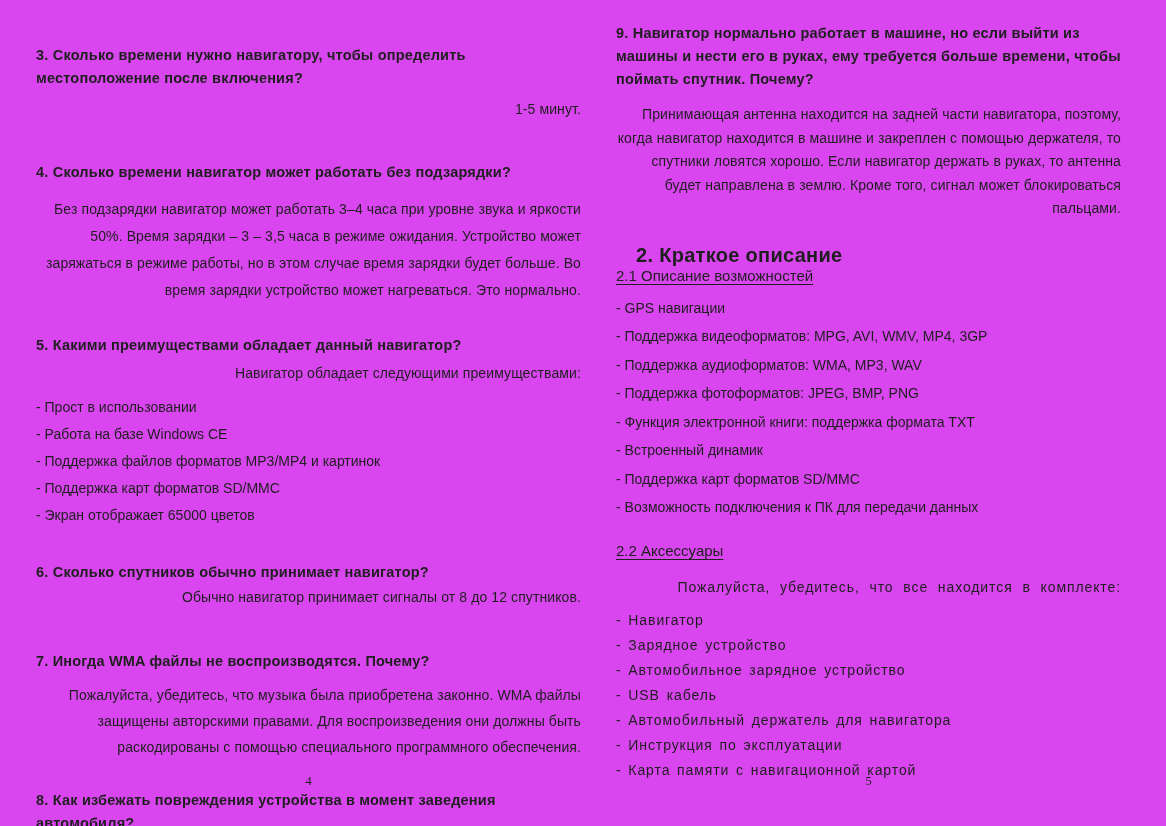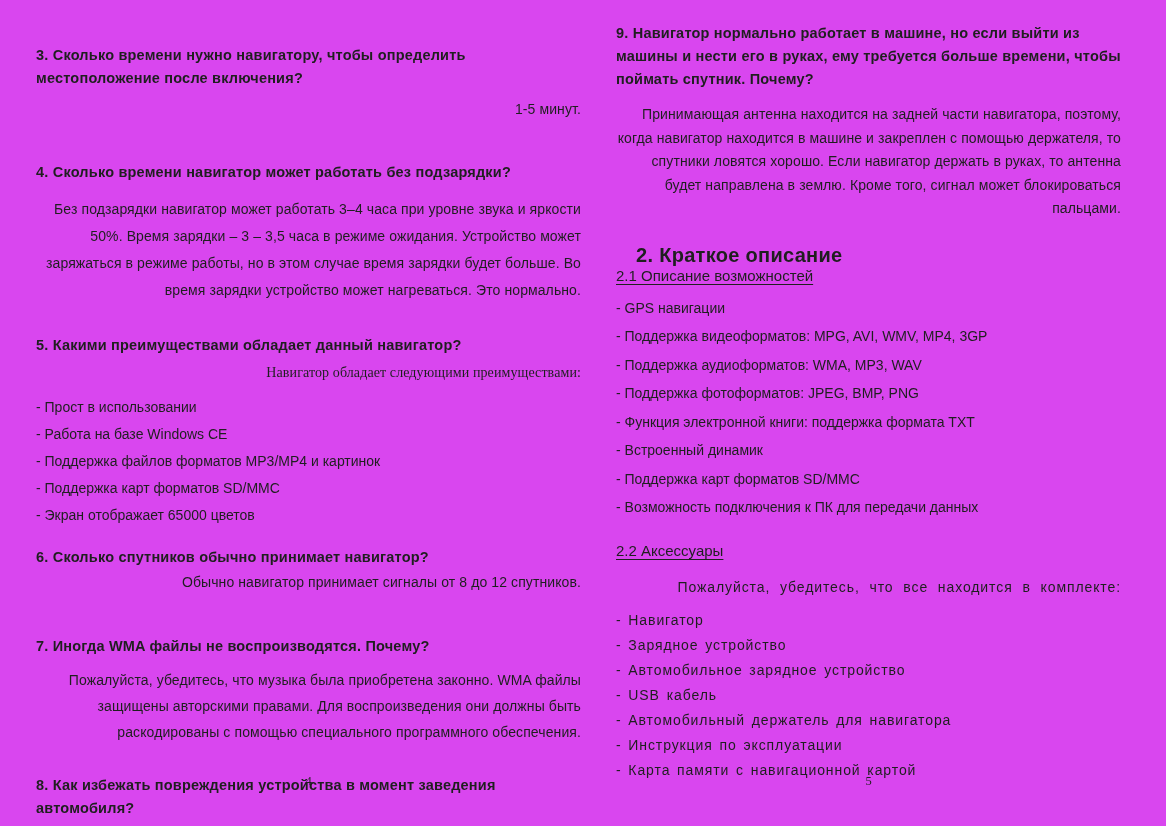--- a/index.html
+++ b/index.html
@@ -28,35 +28,35 @@
     font-weight: bold;
     line-height: 23px;
     letter-spacing: 0.2px;
   }
   .para {
     font-size: 14px;
     line-height: 26px;
     letter-spacing: 0.1px;
     text-align: right;
   }
-  .tight { line-height: 22px; font-family: Liberation Serif, serif; }
+  .tight { line-height: 22px; }
 
   .blist { font-size: 14px; }
   .blist .item { line-height: 18px; }
 
   
   .page-left .b-q3t  { margin-top: 44px; }
   .page-left .b-q3a  { margin-top: 8px;  line-height: 22px; }
   .page-left .b-q4t  { margin-top: 41px; }
   .page-left .b-q4a  { margin-top: 12px; line-height: 27px; }
   .page-left .b-q5t  { margin-top: 30px; }
   .page-left .b-q5i  { margin-top: 5px;  line-height: 22px; }
   .page-left .b-q5l  { margin-top: 14px; }
   .page-left .b-q5l .item { margin-bottom: 9px; }
-  .page-left .b-q6t  { margin-top: 22px; }
+  .page-left .b-q6t  { margin-top: 37px; }
   .page-left .b-q6a  { margin-top: 2px;  line-height: 22px; }
   .page-left .b-q7t  { margin-top: 42px; }
   .page-left .b-q7a  { margin-top: 9px;  line-height: 26px; }
   .page-left .b-q8t  { margin-top: 29px; }
 
   
   .page-right .b-q9t { margin-top: 22px; }
   .page-right .b-q9a { margin-top: 12px; line-height: 23.5px; }
   .section-title {
     margin-top: 23px;

